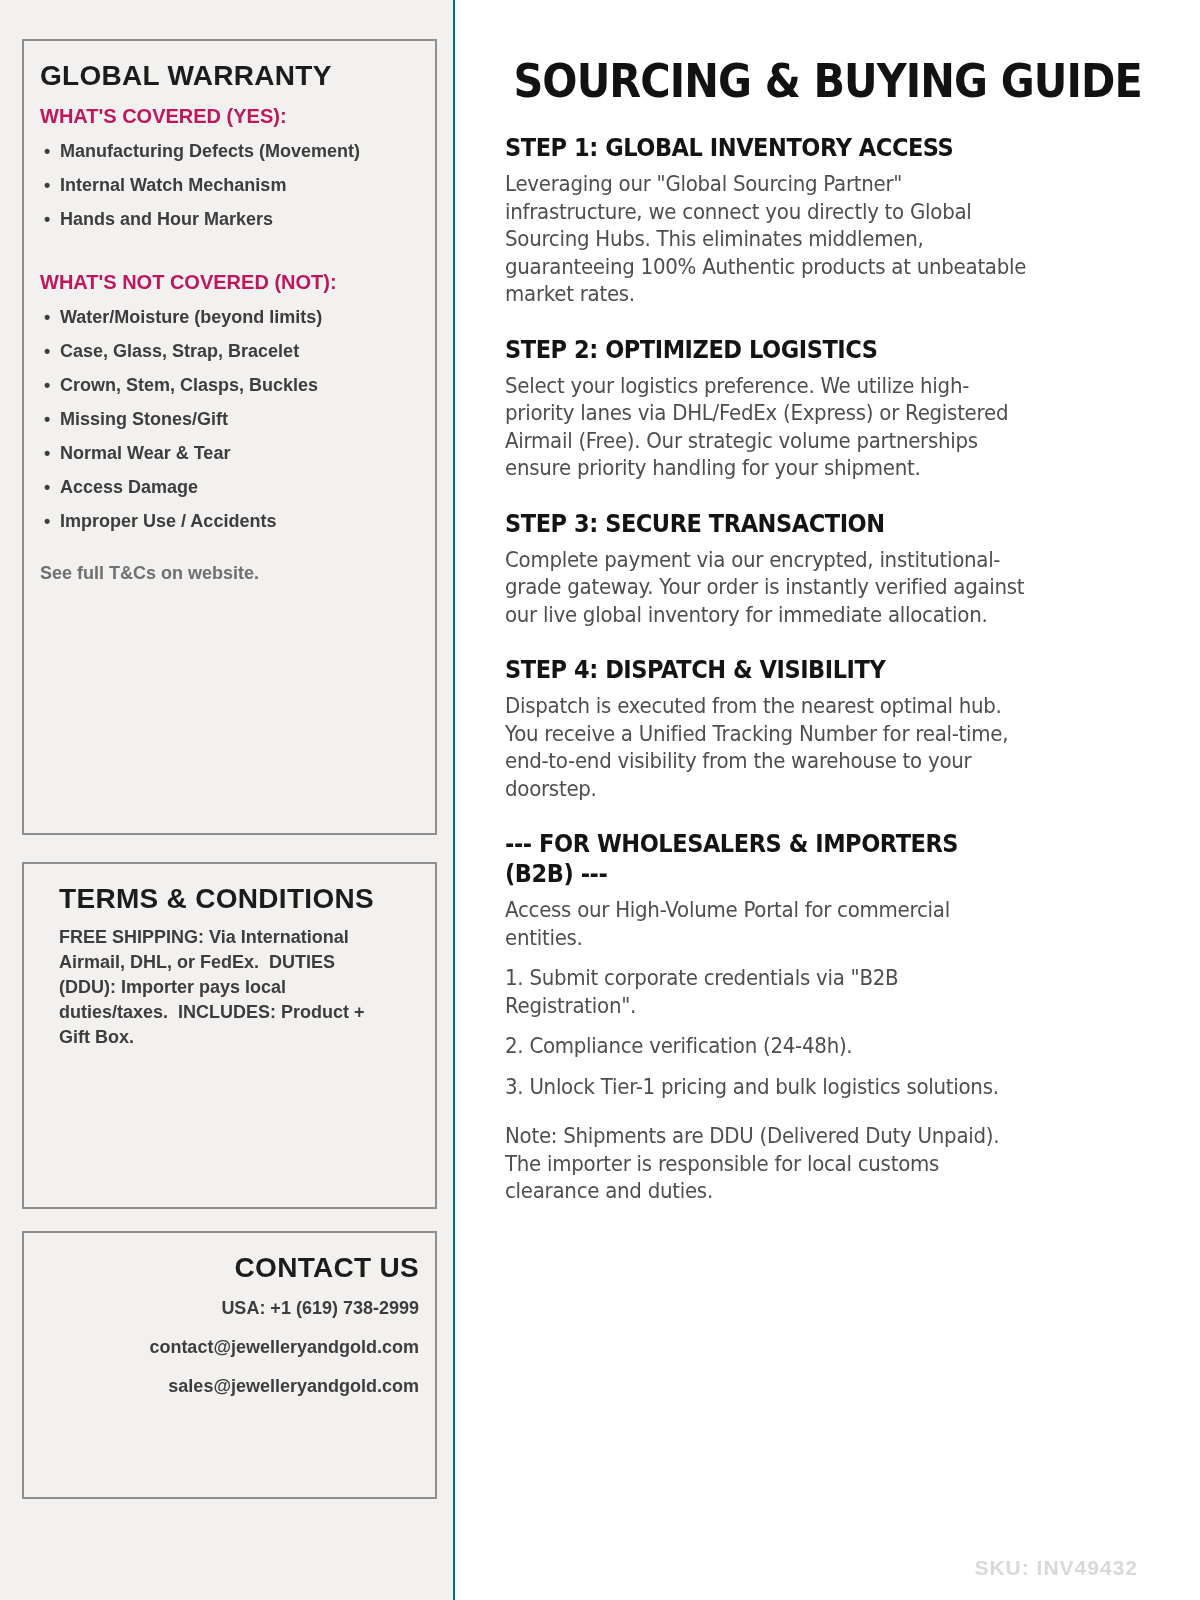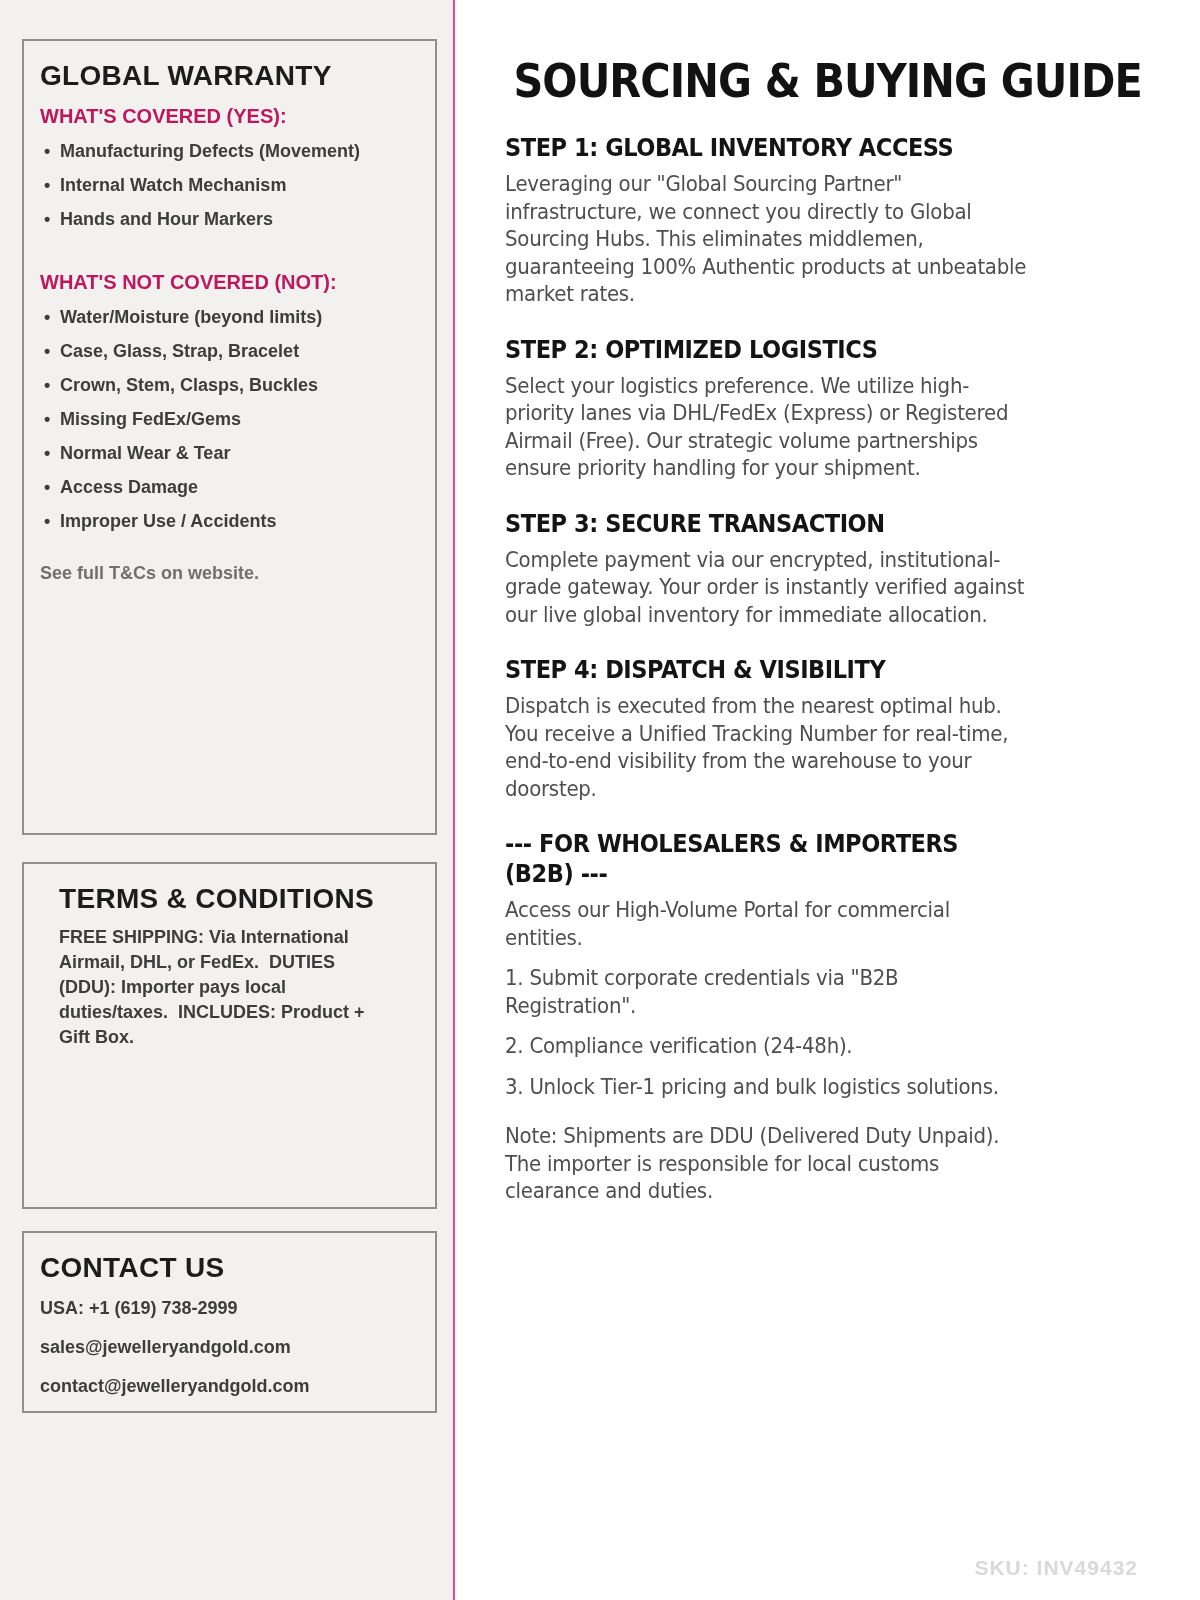--- a/index.html
+++ b/index.html
@@ -3,29 +3,29 @@
 <meta charset="utf-8">
 <style>
   html,body{margin:0;padding:0;}
   body{
     width:1200px;height:1600px;position:relative;background:#ffffff;
     font-family:"Liberation Sans", sans-serif;overflow:hidden;
   }
   
   .sidebar{
     position:absolute;left:0;top:0;width:455px;height:1600px;
-    background:#f2f1ef;border-right:2px solid #ec4899;box-sizing:border-box;
+    background:#f2f1ef;border-right:2px solid #0369a1;box-sizing:border-box;
   }
   .panel{
     box-sizing:border-box;margin-left:22px;width:415px;
     border:2px solid #8f8f8f;background:#f2f1ef;padding:14px 16px;
   }
   .panel-warranty{margin-top:39px;height:796px;}
   .panel-terms{margin-top:27px;height:347px;padding-left:35px;}
-  .panel-contact{margin-top:22px;height:182px;}
+  .panel-contact{margin-top:22px;height:268px;text-align:right;}
   .panel h2{
     font-size:28px;font-weight:700;color:#1c1c1c;
     margin:4px 0 0 0;line-height:33px;letter-spacing:.3px;
   }
   .panel h3{
     font-size:20px;font-weight:700;color:#be185d;margin:12px 0 0 0;line-height:24px;
   }
   .panel h3.gap-top{margin-top:40px;}
   .panel ul{list-style:none;margin:4px 0 0 0;padding:0;}
   .panel li{
@@ -75,38 +75,38 @@
     <ul>
       <li>Manufacturing Defects (Movement)</li>
       <li>Internal Watch Mechanism</li>
       <li>Hands and Hour Markers</li>
     </ul>
     <h3 class="gap-top">WHAT'S NOT COVERED (NOT):</h3>
     <ul>
       <li>Water/Moisture (beyond limits)</li>
       <li>Case, Glass, Strap, Bracelet</li>
       <li>Crown, Stem, Clasps, Buckles</li>
-      <li>Missing FedEx/Gems</li>
+      <li>Missing Stones/Gift</li>
       <li>Normal Wear &amp; Tear</li>
       <li>Access Damage</li>
       <li>Improper Use / Accidents</li>
     </ul>
     <p class="tc-note">See full T&amp;Cs on website.</p>
   </div>
 
   <div class="panel panel-terms">
     <h2>TERMS &amp; CONDITIONS</h2>
     <p class="terms-body">FREE SHIPPING: Via International Airmail, DHL, or FedEx.  DUTIES (DDU): Importer pays local duties/taxes.  INCLUDES: Product + Gift Box.</p>
   </div>
 
   <div class="panel panel-contact">
     <h2>CONTACT US</h2>
     <p class="contact-line">USA: +1 (619) 738-2999</p>
+    <p class="contact-line">contact@jewelleryandgold.com</p>
     <p class="contact-line">sales@jewelleryandgold.com</p>
-    <p class="contact-line">contact@jewelleryandgold.com</p>
   </div>
 
 </div>
 
 <div class="main">
   <div class="main-inner">
     <h1 class="guide-title">SOURCING &amp; BUYING GUIDE</h1>
 
     <h2 class="step cx">STEP 1: GLOBAL INVENTORY ACCESS</h2>
     <p class="body cx">Leveraging our "Global Sourcing Partner" infrastructure, we connect you directly to Global Sourcing Hubs. This eliminates middlemen, guaranteeing 100% Authentic products at unbeatable market rates.</p>

